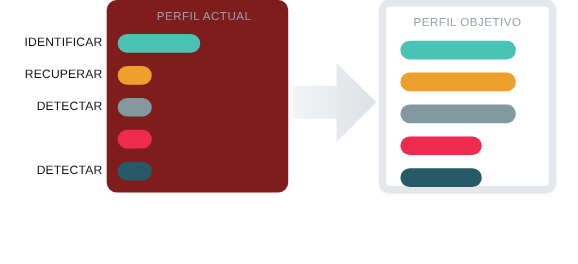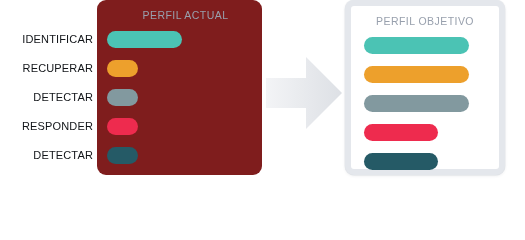--- a/index.html
+++ b/index.html
@@ -103,21 +103,20 @@
 </style>
 </head>
 <body>
 
 <div id="stage">
 
   <div class="labels">
     <div class="label" style="top: 0px; color: rgb(17, 20, 24);">IDENTIFICAR</div>
     <div class="label" style="top: 29px; color: rgb(17, 20, 24);">RECUPERAR</div>
     <div class="label" style="top: 58px; color: rgb(17, 20, 24);">DETECTAR</div>
-    <div class="label" style="top: 87px; color: rgb(17, 20, 24);">RESPONDER</div>
     <div class="label" style="top: 116px; color: rgb(17, 20, 24);">DETECTAR</div>
   </div>
 
   <div class="panel panel-current" style="background: #7f1d1d;">
     <div class="panel-title" style="color: rgb(152, 160, 173);">PERFIL ACTUAL</div>
     <div class="bars-current">
       <div class="bar" id="cur0" style="left: 10px; top: 31px; background: rgb(75, 195, 180); width: 75px;"></div>
       <div class="bar" id="cur1" style="left: 10px; top: 60px; background: rgb(237, 160, 44); width: 31px;"></div>
       <div class="bar" id="cur2" style="left: 10px; top: 89px; background: rgb(130, 153, 159); width: 31px;"></div>
       <div class="bar" id="cur3" style="left: 10px; top: 118px; background: rgb(238, 43, 78); width: 31px;"></div>

